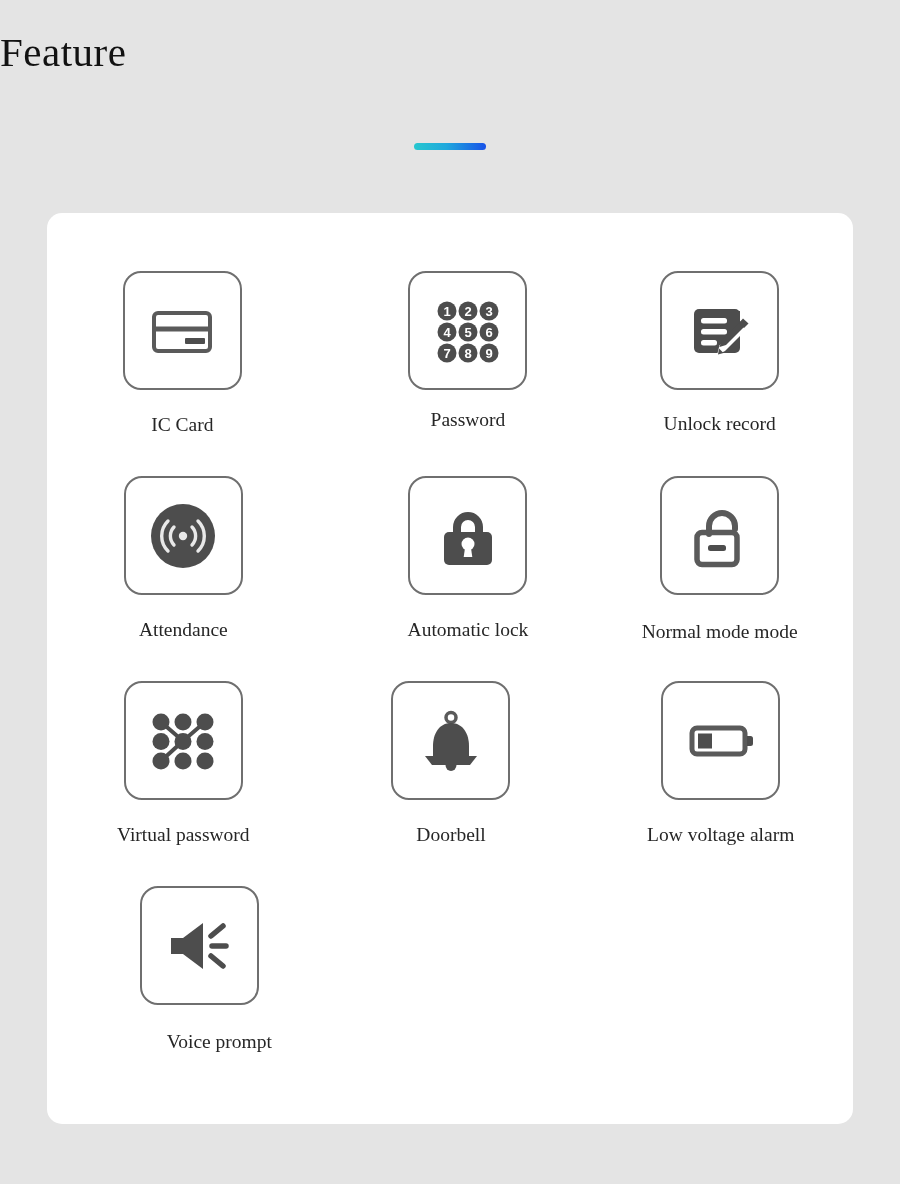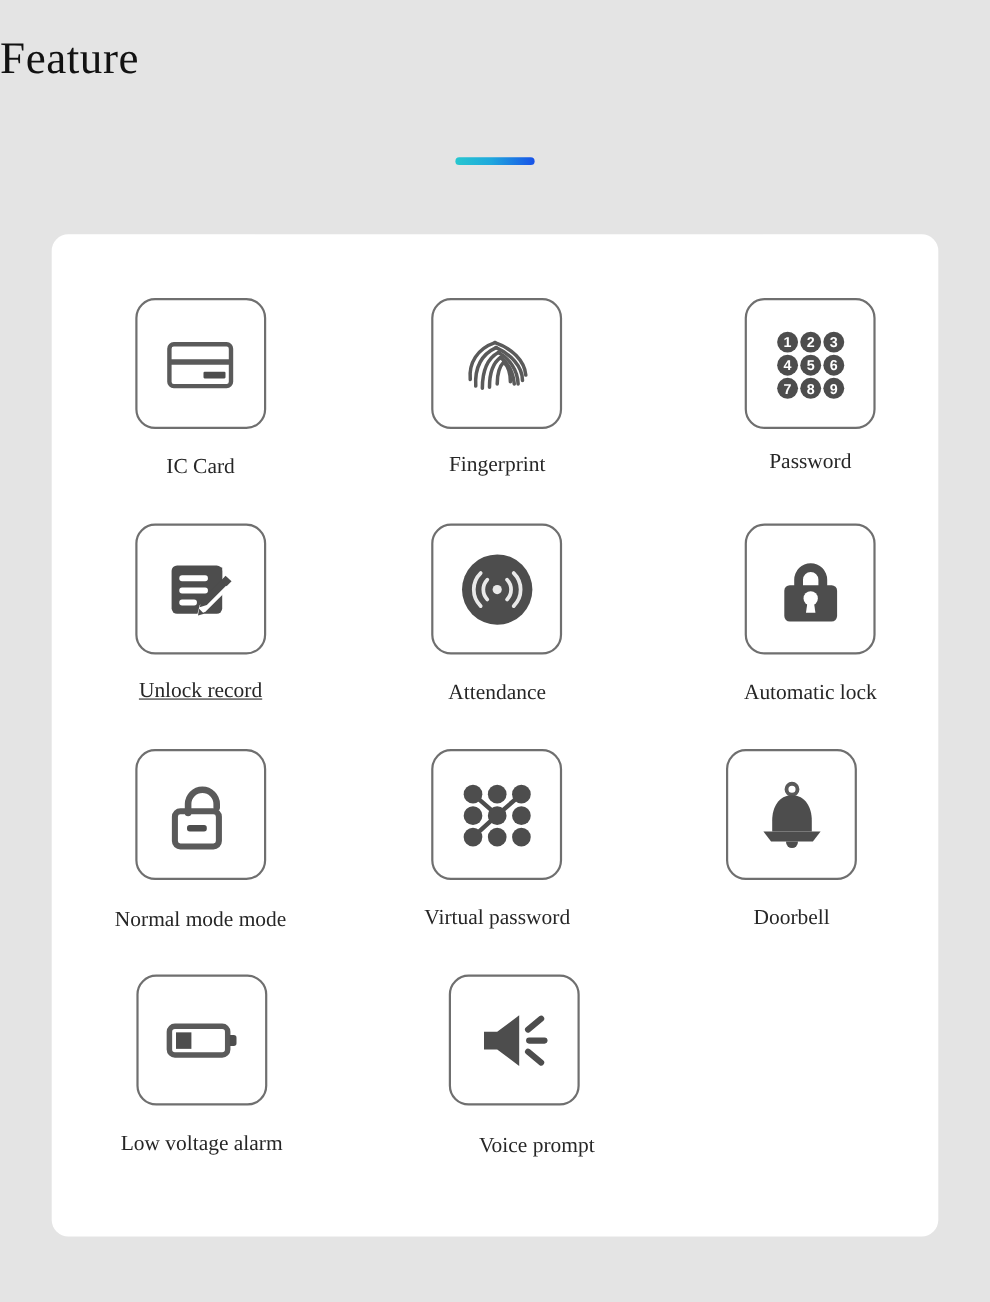--- a/index.html
+++ b/index.html
@@ -97,21 +97,21 @@
   .cell-label {
     margin-top: 24px;
     font-family: "Liberation Serif", "DejaVu Serif", serif;
     font-size: 19.5px;
     color: #262626;
     text-align: center;
     white-space: nowrap;
   }
   .cell.r0.col1 .cell-label { margin-top: 22px; }
   .cell.r0.col2 .cell-label { margin-top: 19px; }
-  .cell.r1.col0 .cell-label { margin-top: 23px; text-decoration: underline; }
+  .cell.r1.col0 .cell-label { margin-top: 23px; }
   .cell.r2.col0 .cell-label { margin-top: 26px; }
   .cell.r3.col2 .cell-label { margin-top: 26px; margin-left: 40px; }
 
   .dark { fill: #4d4d4d; }
   .strokeDark { stroke: #5a5a5a; fill: none; }
   .keynum {
     fill: #ffffff;
     font-family: "Liberation Sans", "DejaVu Sans", sans-serif;
     font-size: 13px;
     font-weight: bold;
@@ -137,39 +137,20 @@
         <div class="icon-box">
           <svg width="84" height="84" viewBox="0 0 84 84">
             <rect x="14" y="24" width="56" height="38" rx="4" ry="4" class="strokeDark" stroke-width="4"></rect>
             <line x1="14" y1="40" x2="70" y2="40" class="strokeDark" stroke-width="5"></line>
             <rect x="45" y="49" width="20" height="6" rx="1" class="dark"></rect>
           </svg>
         </div>
         <div class="cell-label">IC Card</div>
       </div>
 
-      <div class="cell r0 col1">
-        <div class="icon-box">
-          <svg width="84" height="84" viewBox="0 0 84 84">
-            <g class="strokeDark" stroke-width="3.2" stroke-linecap="round">
-              <path d="M42 60 C42 50 44 44 48 40"></path>
-              <path d="M35 63 C35 49 38 41 45 36"></path>
-              <path d="M28.5 64 C28.5 48 33 37 43 31.5"></path>
-              <path d="M22.5 62 C21.5 45 28 33 41 27"></path>
-              <path d="M17.5 56 C16 41 24 28 40 22.5"></path>
-              <path d="M48 40 C52 44 54 50 54 58"></path>
-              <path d="M45 36 C52 41 56.5 49 57.5 60"></path>
-              <path d="M43 31.5 C53 37 60.5 47 61 60"></path>
-              <path d="M41 27 C54 33 65 44 65 57"></path>
-              <path d="M40 22.5 C55 27.5 67 39 68 52"></path>
-            </g>
-          </svg>
-        </div>
-        <div class="cell-label">Fingerprint</div>
-      </div>
 
       <div class="cell r0 col2">
         <div class="icon-box">
           <svg width="84" height="84" viewBox="0 0 84 84">
             <g>
               <circle cx="21" cy="22" r="9.5" class="dark"></circle>
                 <text x="21" y="26.8" class="keynum">1</text>
               <circle cx="42" cy="22" r="9.5" class="dark"></circle>
                 <text x="42" y="26.8" class="keynum">2</text>
               <circle cx="63" cy="22" r="9.5" class="dark"></circle>

